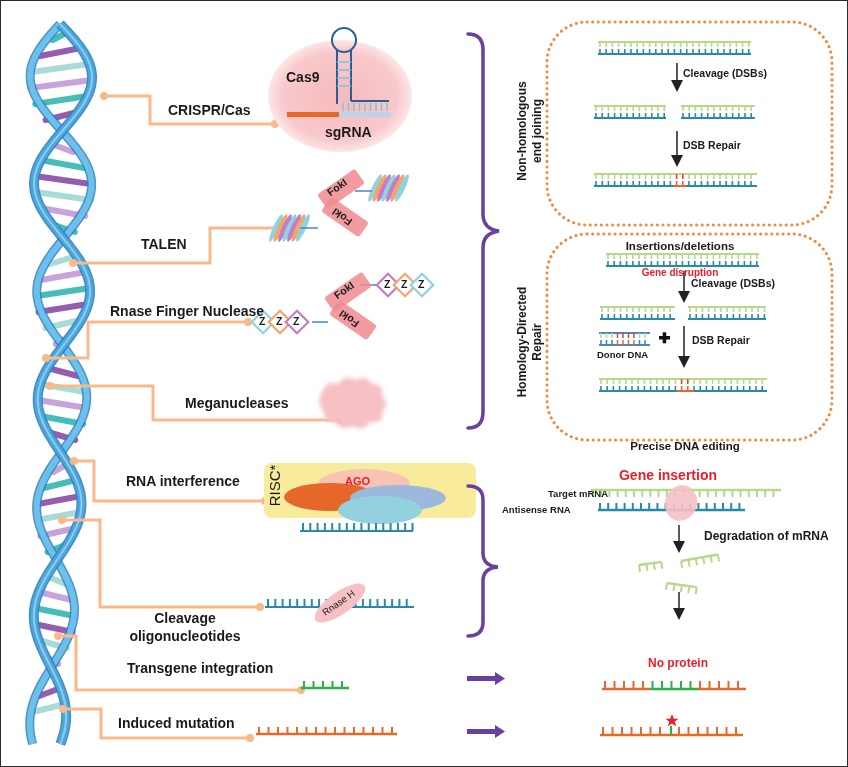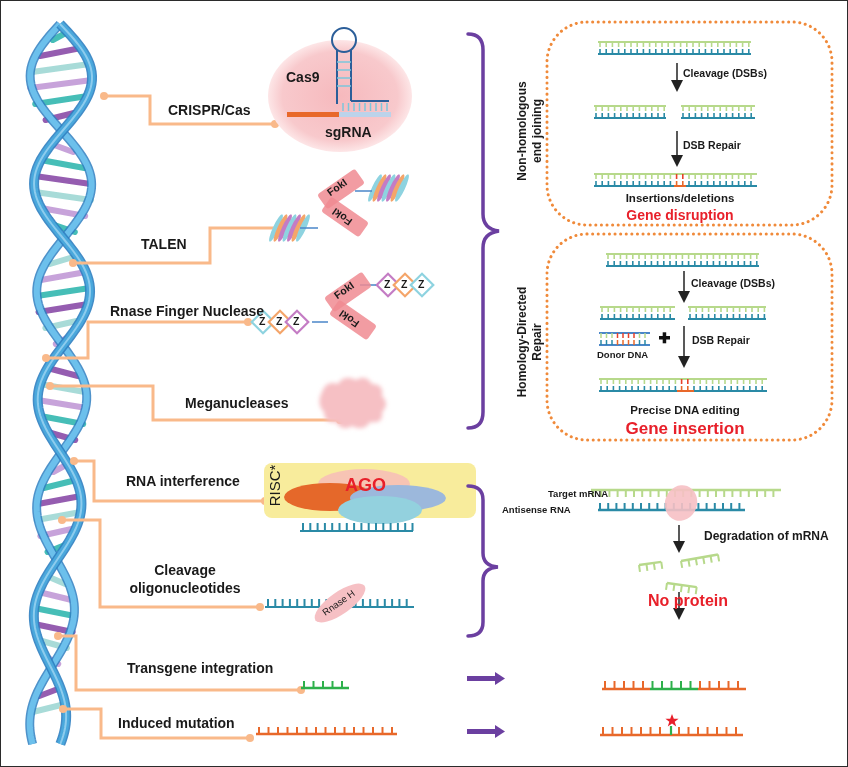--- a/index.html
+++ b/index.html
@@ -4,21 +4,21 @@
 <style>
   html, body { margin: 0; padding: 0; background: #ffffff; }
   body { width: 848px; height: 767px; overflow: hidden; position: relative; font-family: "Liberation Sans", sans-serif; }
   #frame { position: absolute; left: 0; top: 0; width: 846px; height: 765px; border: 1px solid #2b2b2b; box-sizing: content-box; }
   svg#art { position: absolute; left: 0; top: 0; }
   .lbl { position: absolute; font-family: "Liberation Sans", sans-serif; font-weight: bold; color: #1a1a1a; white-space: nowrap; }
   .t14 { font-size: 14px; }
   .t11 { font-size: 10.5px; }
   .t10 { font-size: 9.5px; }
   .red { color: #e8202a; }
-  .center { text-align: center; }
+  .center { text-align: center; margin-top: 48px; }
   .vert { position: absolute; transform: rotate(-90deg); transform-origin: center center; text-align: center; font-weight: bold; font-size: 12px; color: #1a1a1a; line-height: 15px; white-space: nowrap; }
 </style>
 </head>
 <body>
 
 <div id="frame"></div>
 
 <svg id="art" width="848" height="767" viewBox="0 0 848 767">
   <defs>
     <filter id="blur2">
@@ -805,33 +805,33 @@
 <div id="z-labels">
     <div class="lbl t11" style="left: 259px; top: 315px;">Z</div>
     <div class="lbl t11" style="left: 276px; top: 315px;">Z</div>
     <div class="lbl t11" style="left: 293px; top: 315px;">Z</div>
     <div class="lbl t11" style="left: 384px; top: 278px;">Z</div>
     <div class="lbl t11" style="left: 401px; top: 278px;">Z</div>
     <div class="lbl t11" style="left: 418px; top: 278px;">Z</div>
   </div>
 
 <div class="lbl" style="left:254px;top:477px;font-size:15px;font-weight:normal;transform:rotate(-90deg)">RISC*</div>
-<div class="lbl red" style="left:345px;top:475px;font-size:18px">AGO</div>
+<div class="lbl red" style="left:345px;top:475px;font-size:11px">AGO</div>
 <div class="lbl t10" style="left:320px;top:597px;transform:rotate(-35deg);font-weight:normal">Rnase H</div>
 
 <div class="vert" style="left:470px;top:116px;width:120px"><span>Non-homologous</span><br><span>end joining</span></div>
 <div class="vert" style="left:460px;top:327px;width:140px"><span>Homology-Directed</span><br><span>Repair</span></div>
 
 <div class="lbl t11" style="left:683px;top:67px">Cleavage (DSBs)</div>
 <div class="lbl t11" style="left:683px;top:139px">DSB Repair</div>
 <div class="lbl t11 center" style="left:600px;top:192px;width:160px;font-size:11.5px">Insertions/deletions</div>
-<div class="lbl t11 center red" style="left:600px;top:207px;width:160px;font-size:14px">Gene disruption</div>
+<div class="lbl t11 center red" style="left:600px;top:219px;width:160px;font-size:10px">Gene disruption</div>
 
 <div class="lbl t11" style="left:691px;top:277px">Cleavage (DSBs)</div>
 <div class="lbl t10" style="left:597px;top:349px">Donor DNA</div>
 <div class="lbl t11" style="left:692px;top:334px">DSB Repair</div>
-<div class="lbl t11 center" style="left:605px;top:404px;width:160px;font-size:11.5px">Precise DNA editing</div>
-<div class="lbl t11 center red" style="left:605px;top:419px;width:160px;font-size:17px">Gene insertion</div>
+<div class="lbl t11 center" style="left:605px;top:392px;width:160px;font-size:11.5px">Precise DNA editing</div>
+<div class="lbl t11 center red" style="left:588px;top:419px;width:160px;font-size:14px">Gene insertion</div>
 
 <div class="lbl t10" style="left:512px;top:488px;width:96px;text-align:right">Target mRNA</div>
 <div class="lbl t10" style="left:502px;top:504px;width:106px;text-align:left">Antisense RNA</div>
 <div class="lbl t11" style="left:704px;top:529px;font-size:12px">Degradation of mRNA</div>
-<div class="lbl red" style="left:648px;top:592px;font-size:16px">No protein</div>
+<div class="lbl red" style="left:648px;top:656px;font-size:12px">No protein</div>
 
 </body></html>

